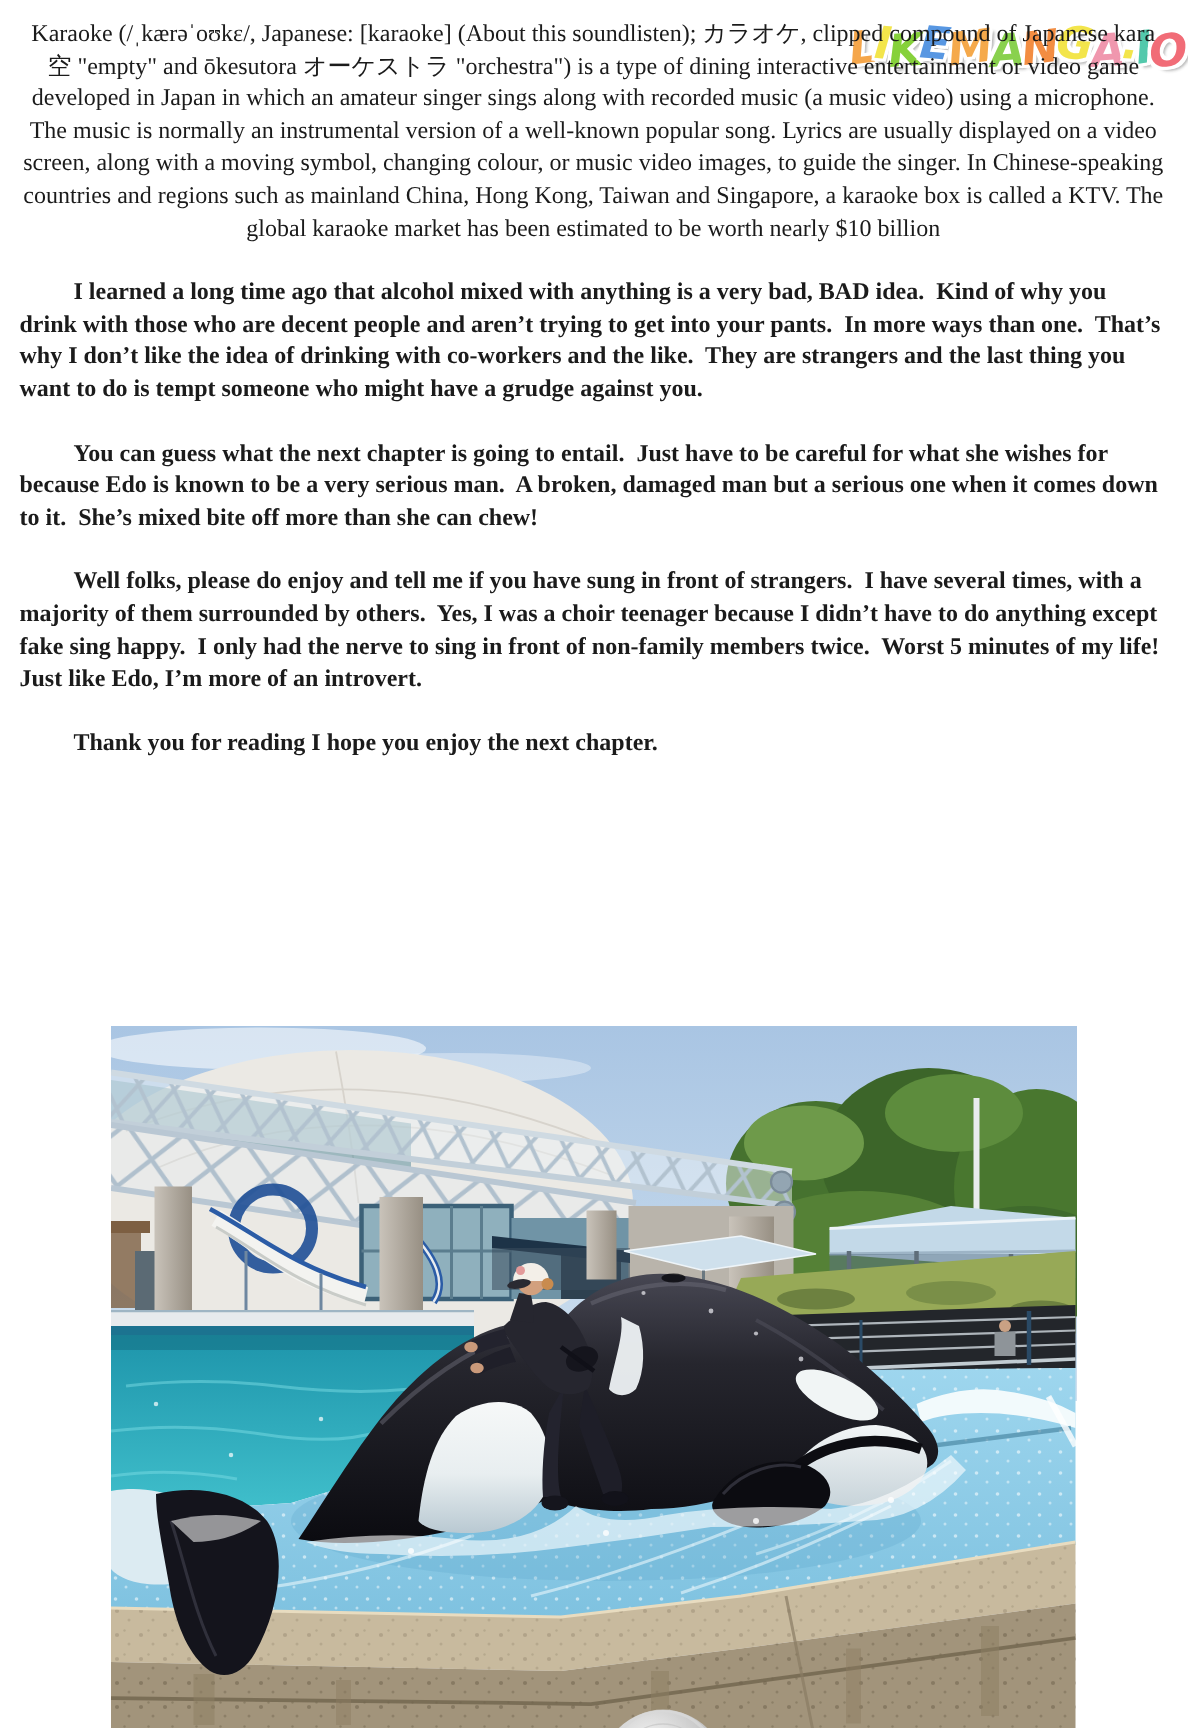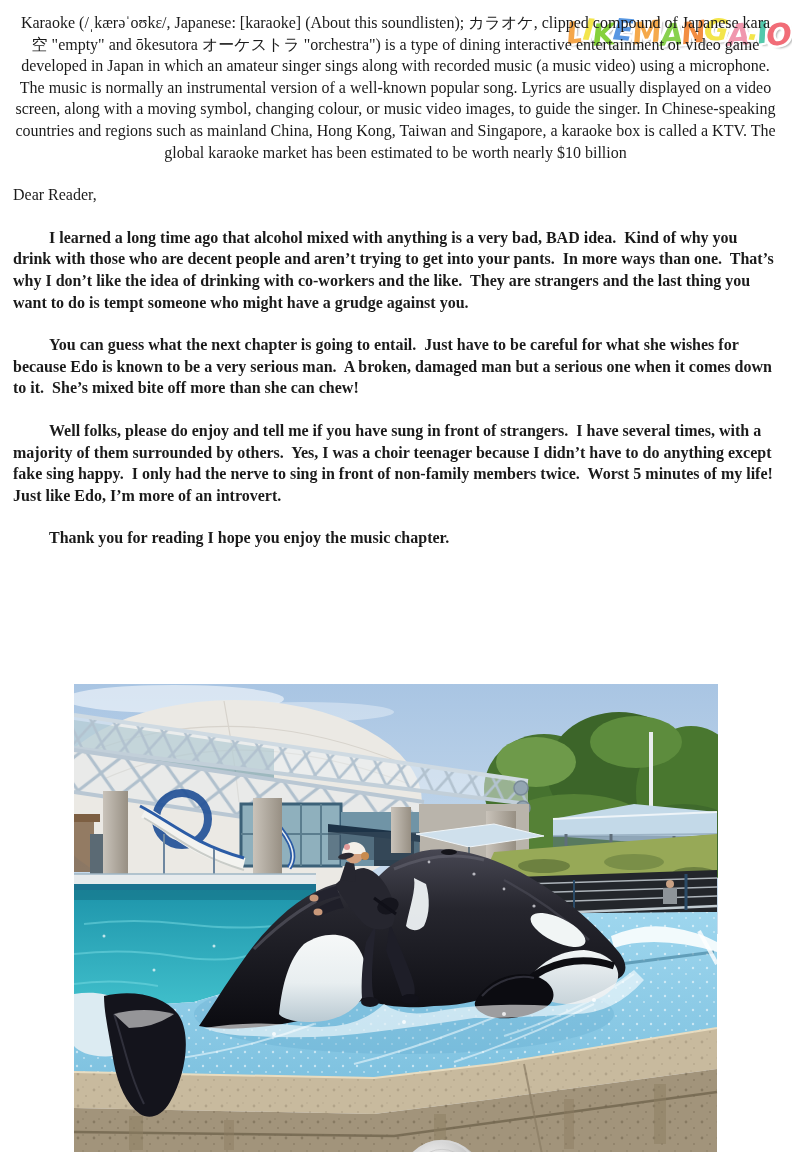--- a/index.html
+++ b/index.html
@@ -44,25 +44,24 @@
       <span class="wm-letter" style="color: rgb(242, 227, 60);">G</span>
       <span class="wm-letter" style="color: rgb(239, 143, 168);">A</span>
       <span class="wm-letter" style="color: rgb(242, 227, 60);">.</span>
       <span class="wm-letter" style="color: rgb(69, 197, 165);">I</span>
       <span class="wm-letter" style="color: rgb(240, 96, 108);">O</span>
     </div>
 
   <p class="intro">Karaoke (/ˌkærəˈoʊkɛ/, Japanese: [karaoke] (About this soundlisten); カラオケ, clipped compound of Japanese kara 空 "empty" and ōkesutora オーケストラ "orchestra") is a type of dining interactive entertainment or video game developed in Japan in which an amateur singer sings along with recorded music (a music video) using a microphone. The music is normally an instrumental version of a well-known popular song. Lyrics are usually displayed on a video screen, along with a moving symbol, changing colour, or music video images, to guide the singer. In Chinese-speaking countries and regions such as mainland China, Hong Kong, Taiwan and Singapore, a karaoke box is called a KTV. The global karaoke market has been estimated to be worth nearly $10 billion</p>
 
   <div class="letter">
-    <p class="salutation">Dear Reader,</p>
     <p class="para">I learned a long time ago that alcohol mixed with anything is a very bad, BAD idea.  Kind of why you drink with those who are decent people and aren’t trying to get into your pants.  In more ways than one.  That’s why I don’t like the idea of drinking with co-workers and the like.  They are strangers and the last thing you want to do is tempt someone who might have a grudge against you.</p>
     <p class="para">You can guess what the next chapter is going to entail.  Just have to be careful for what she wishes for because Edo is known to be a very serious man.  A broken, damaged man but a serious one when it comes down to it.  She’s mixed bite off more than she can chew!</p>
     <p class="para">Well folks, please do enjoy and tell me if you have sung in front of strangers.  I have several times, with a majority of them surrounded by others.  Yes, I was a choir teenager because I didn’t have to do anything except fake sing happy.  I only had the nerve to sing in front of non-family members twice.  Worst 5 minutes of my life!  Just like Edo, I’m more of an introvert.</p>
-    <p class="para">Thank you for reading I hope you enjoy the music chapter.</p>
+    <p class="para">Thank you for reading I hope you enjoy the next chapter.</p>
   </div>
 
   <div class="photo-wrap" role="img" aria-label="Trainer in a black wetsuit and white cap standing beside an orca lying on the blue slide-out platform of a marine park pool, with a white dome, lattice canopy, water slides, trees, shade tents and stadium seating in the background">
     <svg width="644" height="480" viewBox="0 0 644 480" xmlns="http://www.w3.org/2000/svg">
       <defs>
         <linearGradient id="skyGrad" x1="0" y1="0" x2="0" y2="1">
           <stop offset="0" stop-color="#a9c5e3"></stop>
             <stop offset="1" stop-color="#cfe0ef"></stop>
         </linearGradient>
         <linearGradient id="waterGrad" x1="0" y1="0" x2="0" y2="1">

